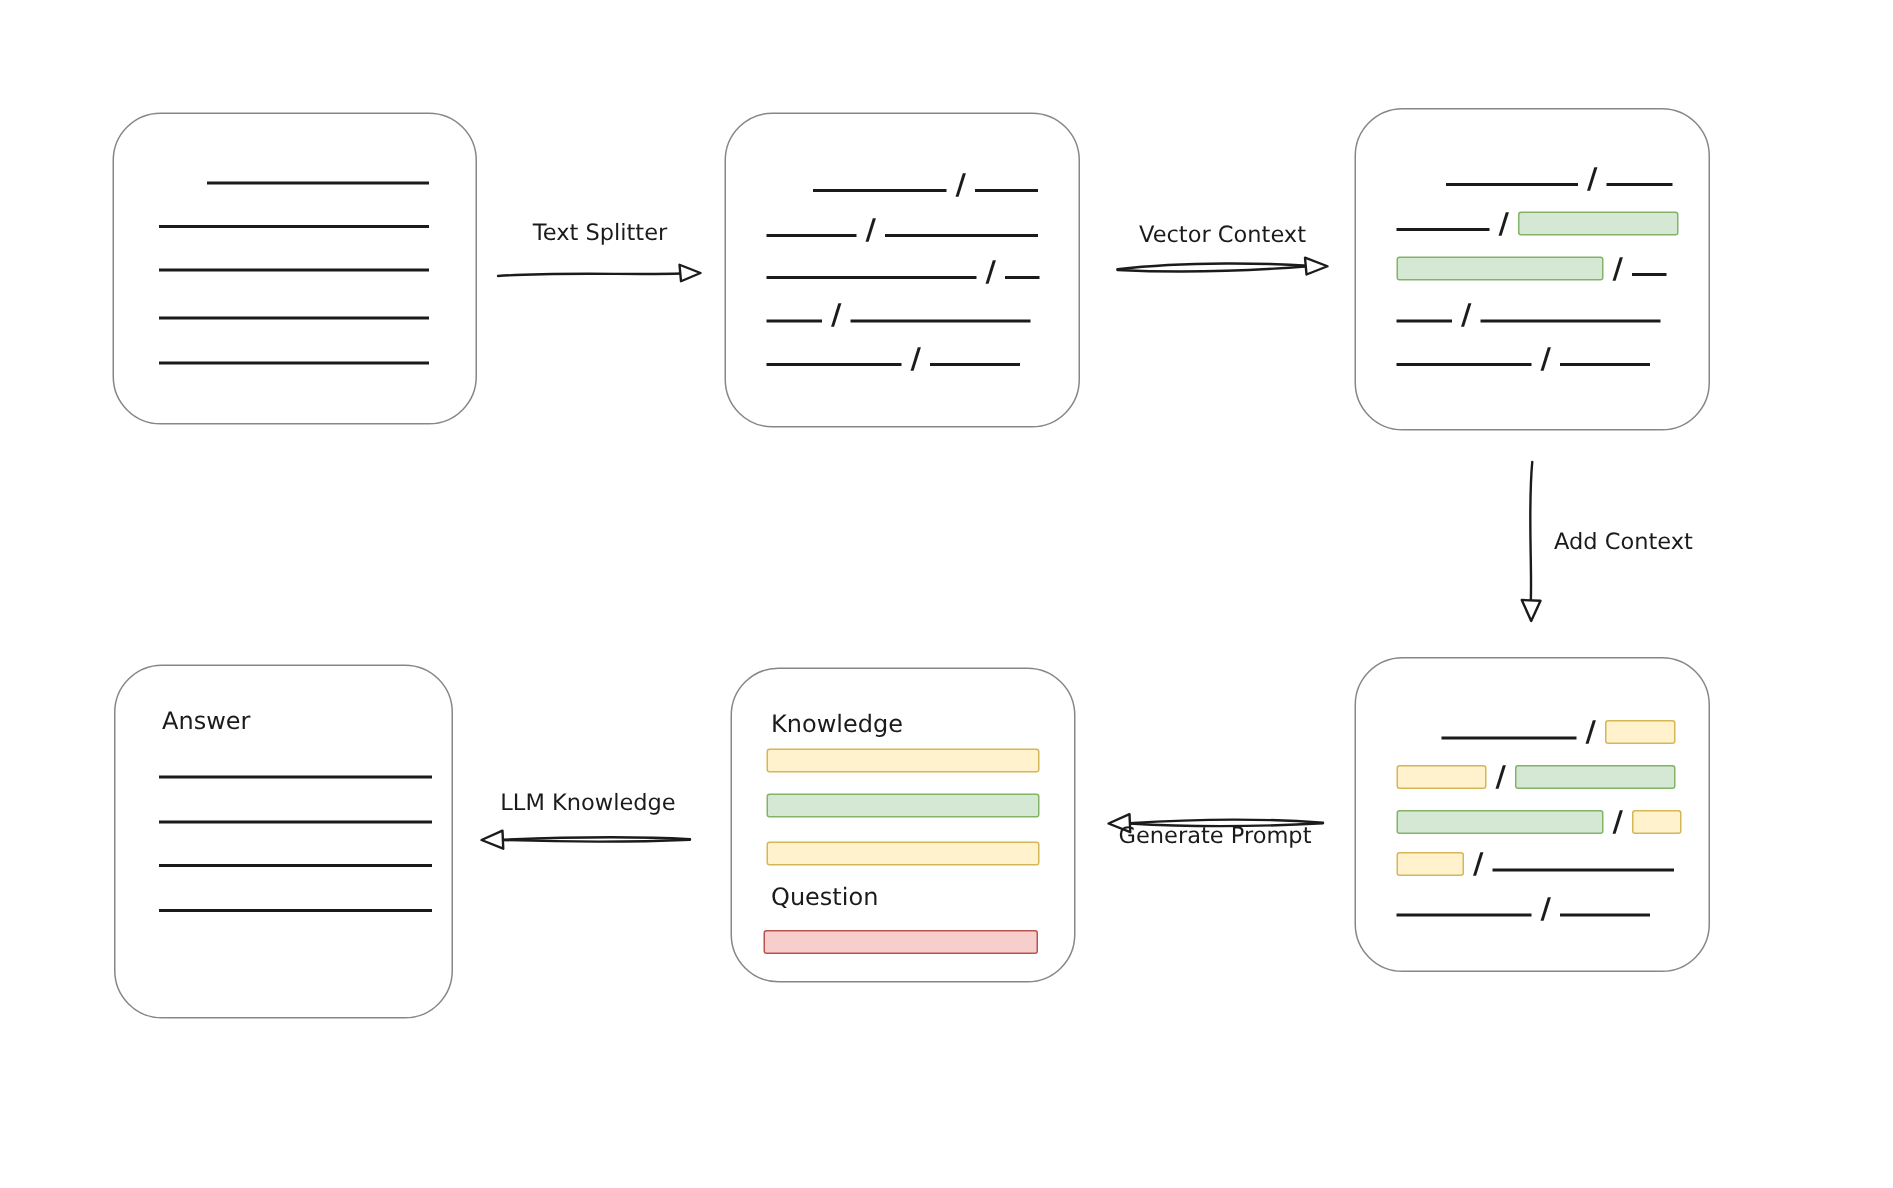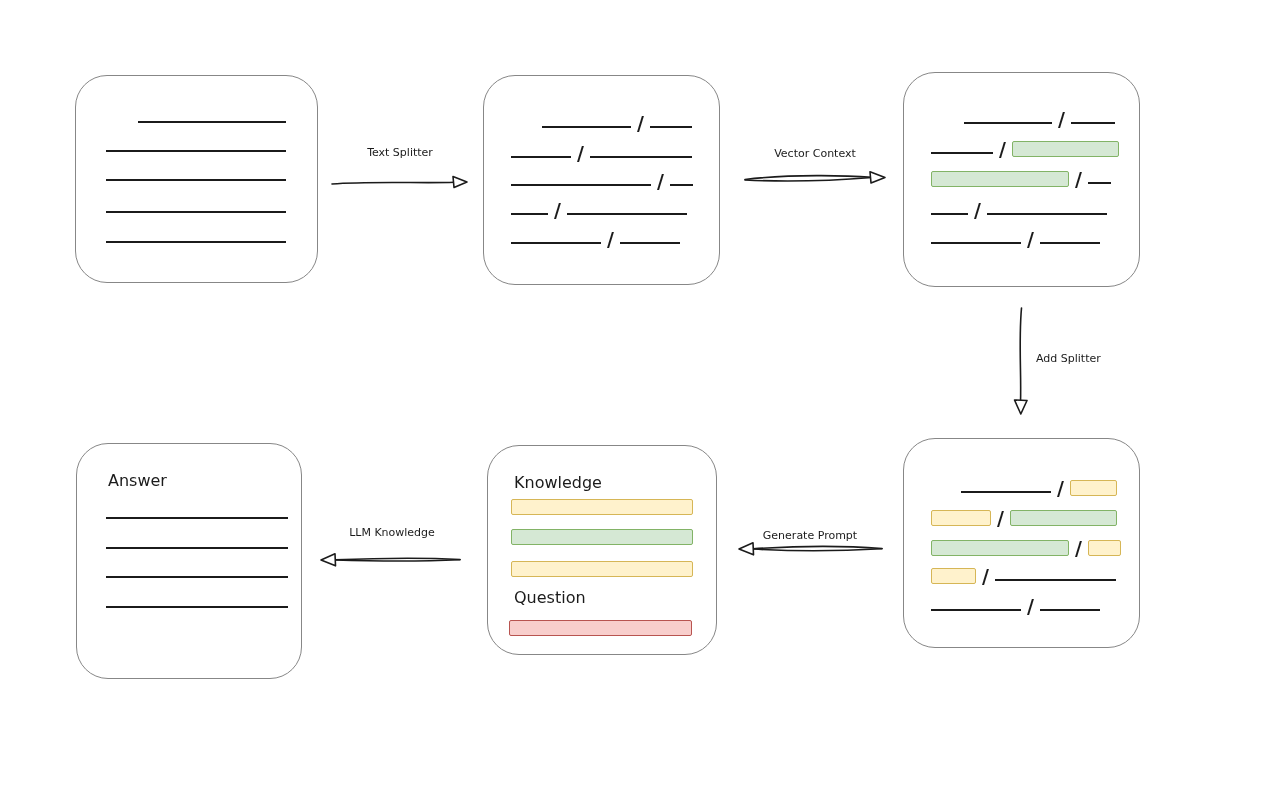--- a/index.html
+++ b/index.html
@@ -29,21 +29,21 @@
   .seg-rect.green{background:var(--green-fill,#d5e8d4);border:1.5px solid var(--green-stroke,#82b366);}
   .seg-rect.yellow{background:var(--yellow-fill,#fff2cc);border:1.5px solid var(--yellow-stroke,#d6b656);}
   .seg-rect.red{background:var(--red-fill,#f8cecc);border:1.5px solid var(--red-stroke,#b85450);}
   .seg-label{
     font-size:16px;line-height:20px;white-space:nowrap;margin-bottom:-2px;font-weight:500;
   }
   .arrow{position:absolute;overflow:visible;}
   .arrow path{stroke:var(--ink,#1b1b1b);stroke-width:1.6;fill:none;stroke-linecap:round;stroke-linejoin:round;}
   .arrow path.head{fill:#ffffff;stroke-width:1.6;}
   .arrow-label{
-    position:absolute;font-size:11px;font-weight:500;white-space:nowrap;text-align:center;
+    position:absolute;font-size:15px;font-weight:500;white-space:nowrap;text-align:center;
   }
   .caption{
     position:absolute;left:770px;top:683px;width:410px;text-align:center;
     font-size:17px;font-weight:500;white-space:nowrap;
   }
 </style>
 </head>
 <body>
 
 <div class="canvas">
@@ -196,28 +196,28 @@
     <path d="M3,12.5 C50,7 105,8.5 130,10.2"></path>
     <path d="M3,13 C55,15.5 105,12.5 130,10.5"></path>
     <path class="head" d="M128,4.8 L143,10.5 L129,16 Z"></path>
   </svg>
   <div class="arrow-label" style="left:742px;top:147px;width:146px">Vector Context</div>
 
   <svg class="arrow" style="left:1008px;top:306px" width="26" height="112" aria-hidden="true">
     <path d="M13.5,2 C10.5,35 13.5,70 12.5,96"></path>
     <path class="head" d="M6.5,94 L12.8,108 L19,94.5 Z"></path>
   </svg>
-  <div class="arrow-label" style="left:1036px;top:352px;width:120px;text-align:left">Add Splitter</div>
+  <div class="arrow-label" style="left:1036px;top:352px;width:120px;text-align:left">Add Context</div>
 
   <svg class="arrow" style="left:733px;top:538px" width="152" height="22" aria-hidden="true">
     <path d="M149,10.5 C100,6.8 55,8.5 20,10.8"></path>
     <path d="M149,10.8 C95,13.8 50,12.8 20,11"></path>
     <path class="head" d="M20,4.8 L6,11 L20.5,16.8 Z"></path>
   </svg>
-  <div class="arrow-label" style="left:730px;top:529px;width:160px">Generate Prompt</div>
+  <div class="arrow-label" style="left:730px;top:548px;width:160px">Generate Prompt</div>
 
   <svg class="arrow" style="left:315px;top:549px" width="148" height="22" aria-hidden="true">
     <path d="M145,10.5 C100,8 60,9.2 20,10.8"></path>
     <path d="M145,10.8 C100,12.8 58,12.2 20,11"></path>
     <path class="head" d="M20,4.8 L6,11 L20.5,16.8 Z"></path>
   </svg>
   <div class="arrow-label" style="left:322px;top:526px;width:140px">LLM Knowledge</div>
 
 
 </div>

